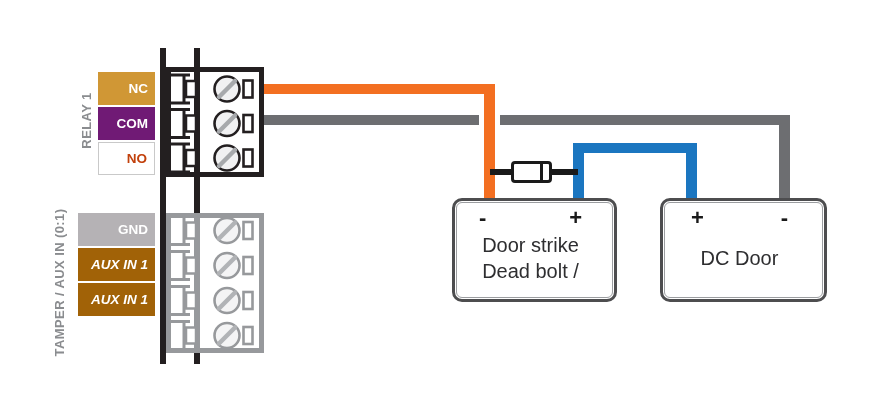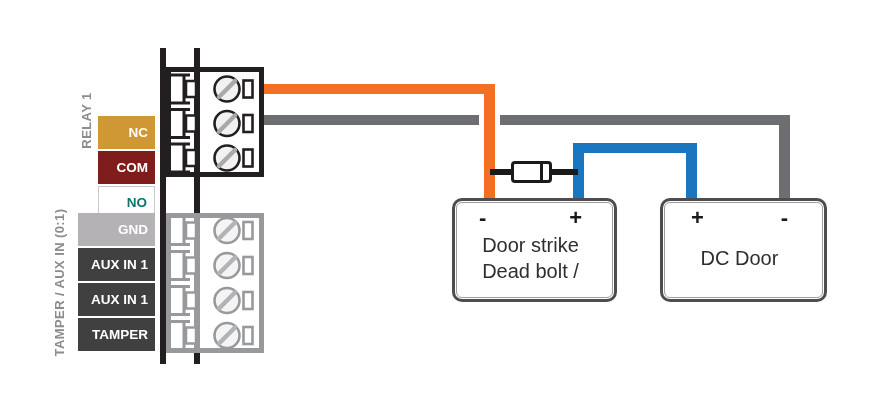--- a/index.html
+++ b/index.html
@@ -10,24 +10,24 @@
   .abs{position:absolute;}
   
   .rail{position:absolute;top:48px;width:6px;height:316px;background:#231F20;}
   
   .label-col{position:absolute;display:flex;flex-direction:column;gap:2px;}
   .row-label{
     height:33px;line-height:33px;text-align:right;padding-right:7px;
     font-size:13.5px;font-weight:bold;color:#ffffff;box-sizing:border-box;
   }
   .bg-nc{background:#D09735;}
-  .bg-com{background:#7f1d1d;}
-  .bg-no{background:#ffffff;color:#0f766e;border:1px solid #C9C9C9;line-height:31px;}
+  .bg-com{background:#701a75;}
+  .bg-no{background:#ffffff;color:#c2410c;border:1px solid #C9C9C9;line-height:31px;}
   .bg-gnd{background:#B5B2B5;}
-  .bg-aux{background:#404040;}
+  .bg-aux{background:#a16207;font-style:italic;}
   .side-label{
     position:absolute;transform:rotate(-90deg);transform-origin:50% 50%;
     color:#8A8C8F;font-weight:bold;font-size:13px;letter-spacing:.4px;
     white-space:nowrap;text-align:center;
   }
   
   .wire{position:absolute;}
   .wire-orange{background:#F36F21;}
   .wire-gray{background:#6D6E71;}
   .wire-blue{background:#1B76C0;}
@@ -150,31 +150,30 @@
     <g>
       <circle cx="227" cy="335.5" r="12.5" fill="#F4F4F5" stroke="#97999C" stroke-width="2.6"></circle>
       <line x1="219" y1="343.5" x2="235" y2="327.5" stroke="#B1B3B6" stroke-width="4.5" stroke-linecap="round"></line>
       <rect x="243.5" y="327" width="9" height="17" fill="#ffffff" stroke="#97999C" stroke-width="2.6"></rect>
     </g>
   </svg>
 
   <div class="side-label" style="left:36px;top:113px;width:100px;">RELAY 1</div>
   <div class="side-label" style="left:-31px;top:275px;width:180px;">TAMPER / AUX IN (0:1)</div>
 
-  <div class="label-col" style="left:98px;top:72px;width:57px;margin-top:44px;">
+  <div class="label-col" style="left:98px;top:72px;width:57px;">
     <div class="row-label bg-nc">NC</div>
     <div class="row-label bg-com">COM</div>
     <div class="row-label bg-no">NO</div>
   </div>
 
   <div class="label-col" style="left:78px;top:213px;width:77px;">
     <div class="row-label bg-gnd">GND</div>
     <div class="row-label bg-aux">AUX IN 1</div>
     <div class="row-label bg-aux">AUX IN 1</div>
-    <div class="row-label bg-aux">TAMPER</div>
   </div>
 
   <div class="wire wire-gray" style="left:264px;top:115px;width:526px;height:10px;"></div>
   <div class="wire wire-gray" style="left:779px;top:115px;width:11px;height:83px;"></div>
   <div class="cross-gap" style="left:479px;top:113px;width:21px;height:14px;"></div>
   <div class="wire wire-orange" style="left:264px;top:84px;width:231px;height:10px;"></div>
   <div class="wire wire-orange" style="left:484px;top:84px;width:11px;height:114px;"></div>
   <div class="wire wire-blue" style="left:573px;top:143px;width:124px;height:10px;"></div>
   <div class="wire wire-blue" style="left:573px;top:143px;width:11px;height:55px;"></div>
   <div class="wire wire-blue" style="left:686px;top:143px;width:11px;height:55px;"></div>

